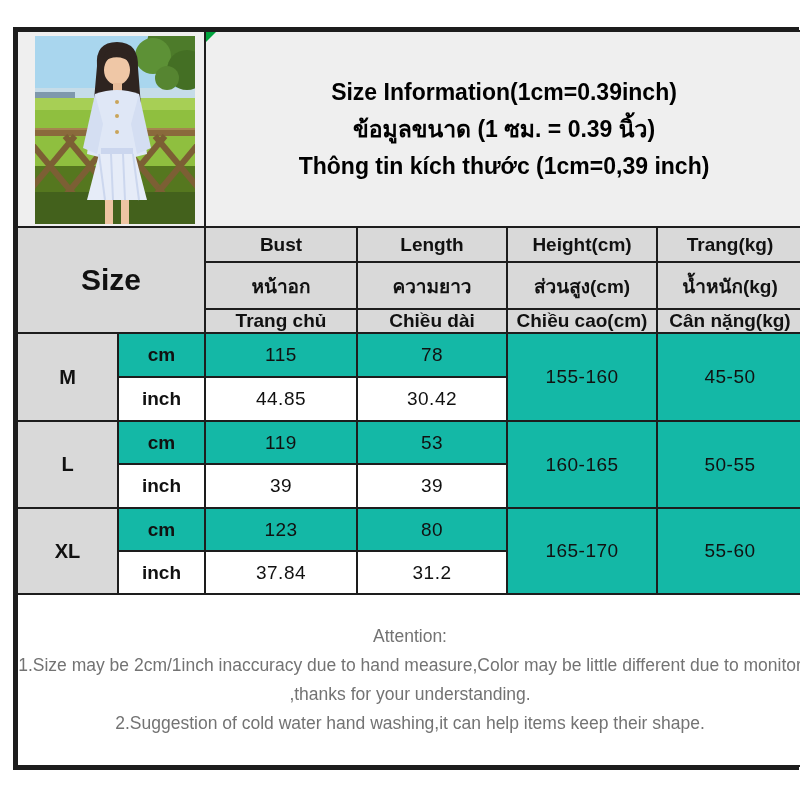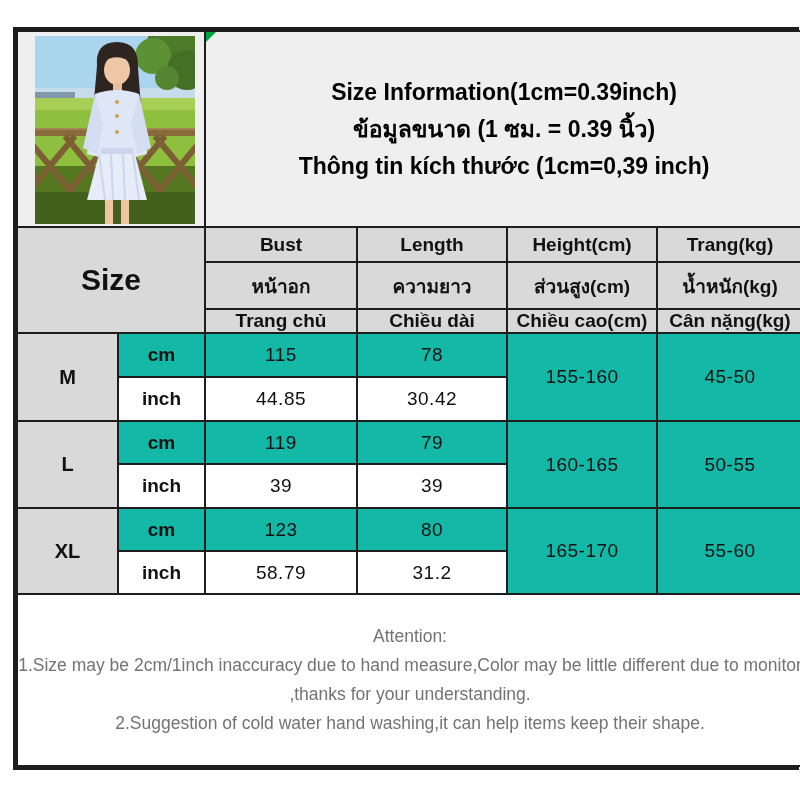--- a/index.html
+++ b/index.html
@@ -164,41 +164,41 @@
     <tr style="height:44px">
       <td class="bg-white unit-label">inch</td>
       <td class="bg-white num-val">44.85</td>
       <td class="bg-white num-val">30.42</td>
     </tr>
 
     <tr style="height:43px">
       <td rowspan="2" class="bg-gray size-letter">L</td>
       <td class="bg-soft unit-label">cm</td>
       <td class="bg-soft num-val">119</td>
-      <td class="bg-soft num-val">79</td>
+      <td class="bg-soft num-val">53</td>
       <td rowspan="2" class="bg-soft num-val">160-165</td>
       <td rowspan="2" class="bg-soft num-val">50-55</td>
     </tr>
     <tr style="height:44px">
       <td class="bg-white unit-label">inch</td>
       <td class="bg-white num-val">39</td>
       <td class="bg-white num-val">39</td>
     </tr>
 
     <tr style="height:43px">
       <td rowspan="2" class="bg-gray size-letter">XL</td>
       <td class="bg-soft unit-label">cm</td>
       <td class="bg-soft num-val">123</td>
       <td class="bg-soft num-val">80</td>
       <td rowspan="2" class="bg-soft num-val">165-170</td>
       <td rowspan="2" class="bg-soft num-val">55-60</td>
     </tr>
     <tr style="height:43px">
       <td class="bg-white unit-label">inch</td>
-      <td class="bg-white num-val">58.79</td>
+      <td class="bg-white num-val">37.84</td>
       <td class="bg-white num-val">31.2</td>
     </tr>
 
     <tr>
       <td colspan="6" class="attention-cell">
         <div class="attention-text">
           <p>Attention:</p>
           <p>1.Size may be 2cm/1inch inaccuracy due to hand measure,Color may be little different due to monitor ,thanks for your understanding.</p>
           <p>2.Suggestion of cold water hand washing,it can help items keep their shape.</p>
         </div>

